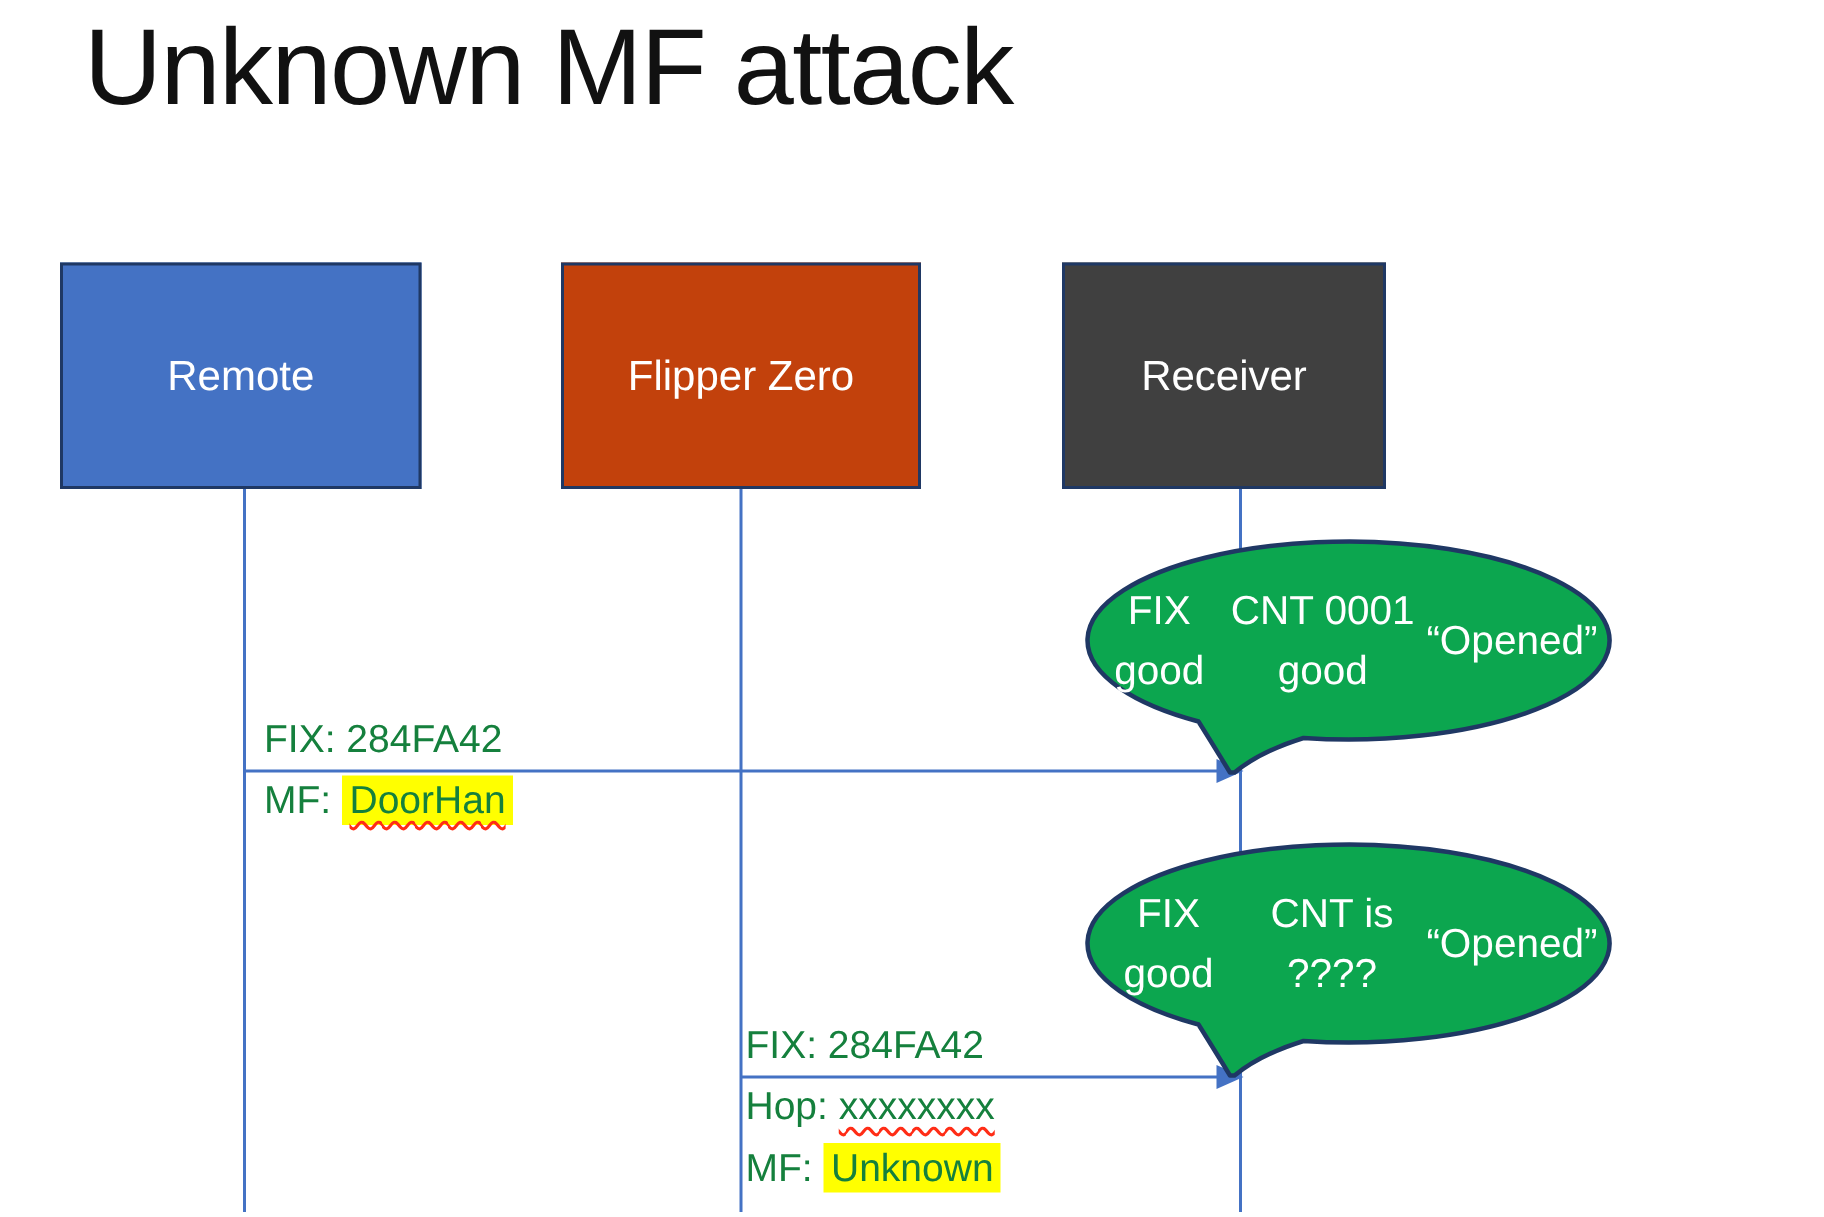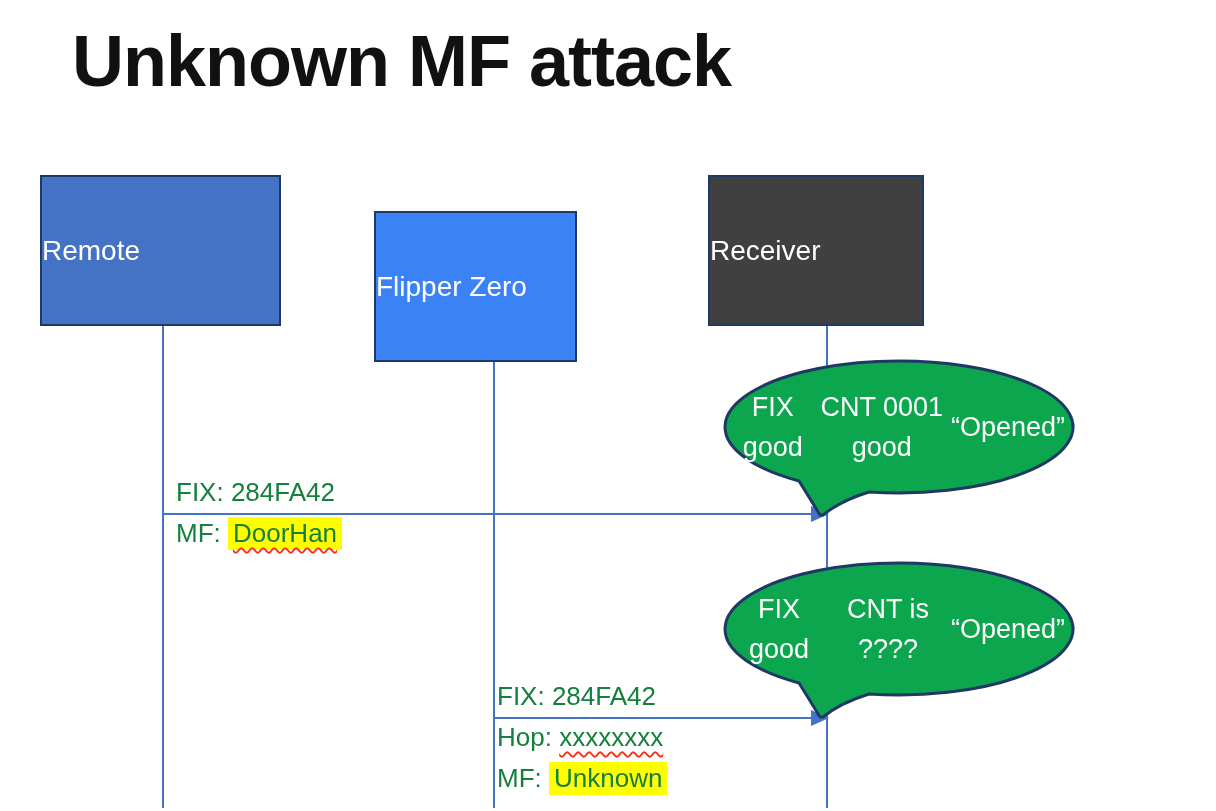--- a/index.html
+++ b/index.html
@@ -4,33 +4,33 @@
 <style>
   html,body{margin:0;padding:0;background:#ffffff;}
   .slide{
     position:relative;
     width:1216px;height:811px;
     background:#ffffff;
     overflow:hidden;
     font-family:"Liberation Sans", sans-serif;
   }
   .title{
-    position:absolute;left:56px;top:9px;margin:16px;
-    font-size:72px;line-height:72px;font-weight:700;
+    position:absolute;left:56px;top:9px;margin:0;
+    font-size:72px;line-height:72px;font-weight:400;
     letter-spacing:-1px;color:#111111;text-align:center;
   }
   .diagram-layer{position:absolute;left:0;top:0;width:1216px;height:811px;}
   .actor{
     position:absolute;top:175px;height:151px;
     border:2.5px solid #1F3864;box-sizing:border-box;
-    display:flex;align-items:center;justify-content:flex-start;
+    display:flex;align-items:center;justify-content:center;
     color:#ffffff;font-size:28px;
   }
   .actor-remote{left:40px;width:241px;background:#4472C4;}
-  .actor-flipper{left:374px;width:203px;background:#3b82f6;margin-top:36px;}
+  .actor-flipper{left:374px;width:240px;background:#c2410c;}
   .actor-receiver{left:708px;width:216px;background:#404040;}
   .msg{
     position:absolute;color:#15803d;font-size:26px;line-height:41px;
     white-space:nowrap;
   }
   .msg-1{left:176px;top:472px;}
   .msg-2{left:497px;top:676px;}
   .msg-prefix{white-space:pre;}
   .hl{background:#FFFF00;padding:1px 5px 2px 5px;text-align:center;}
   .wavy{

